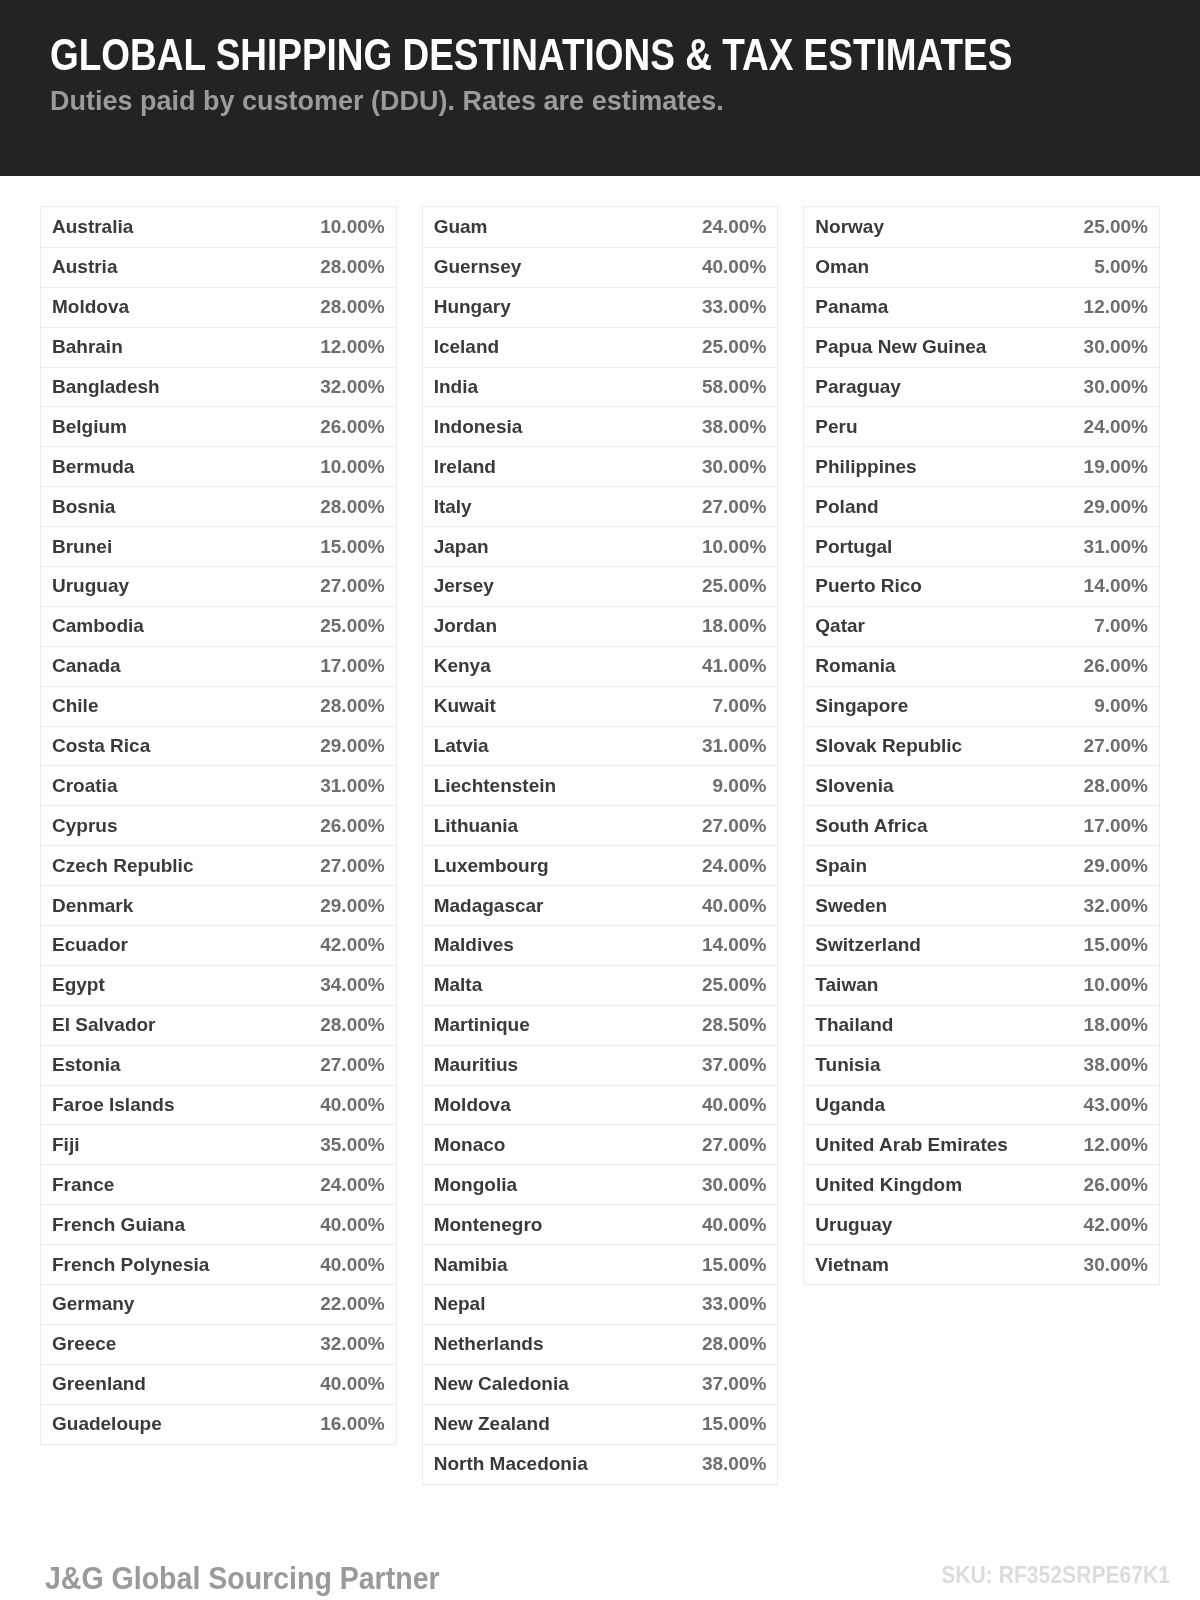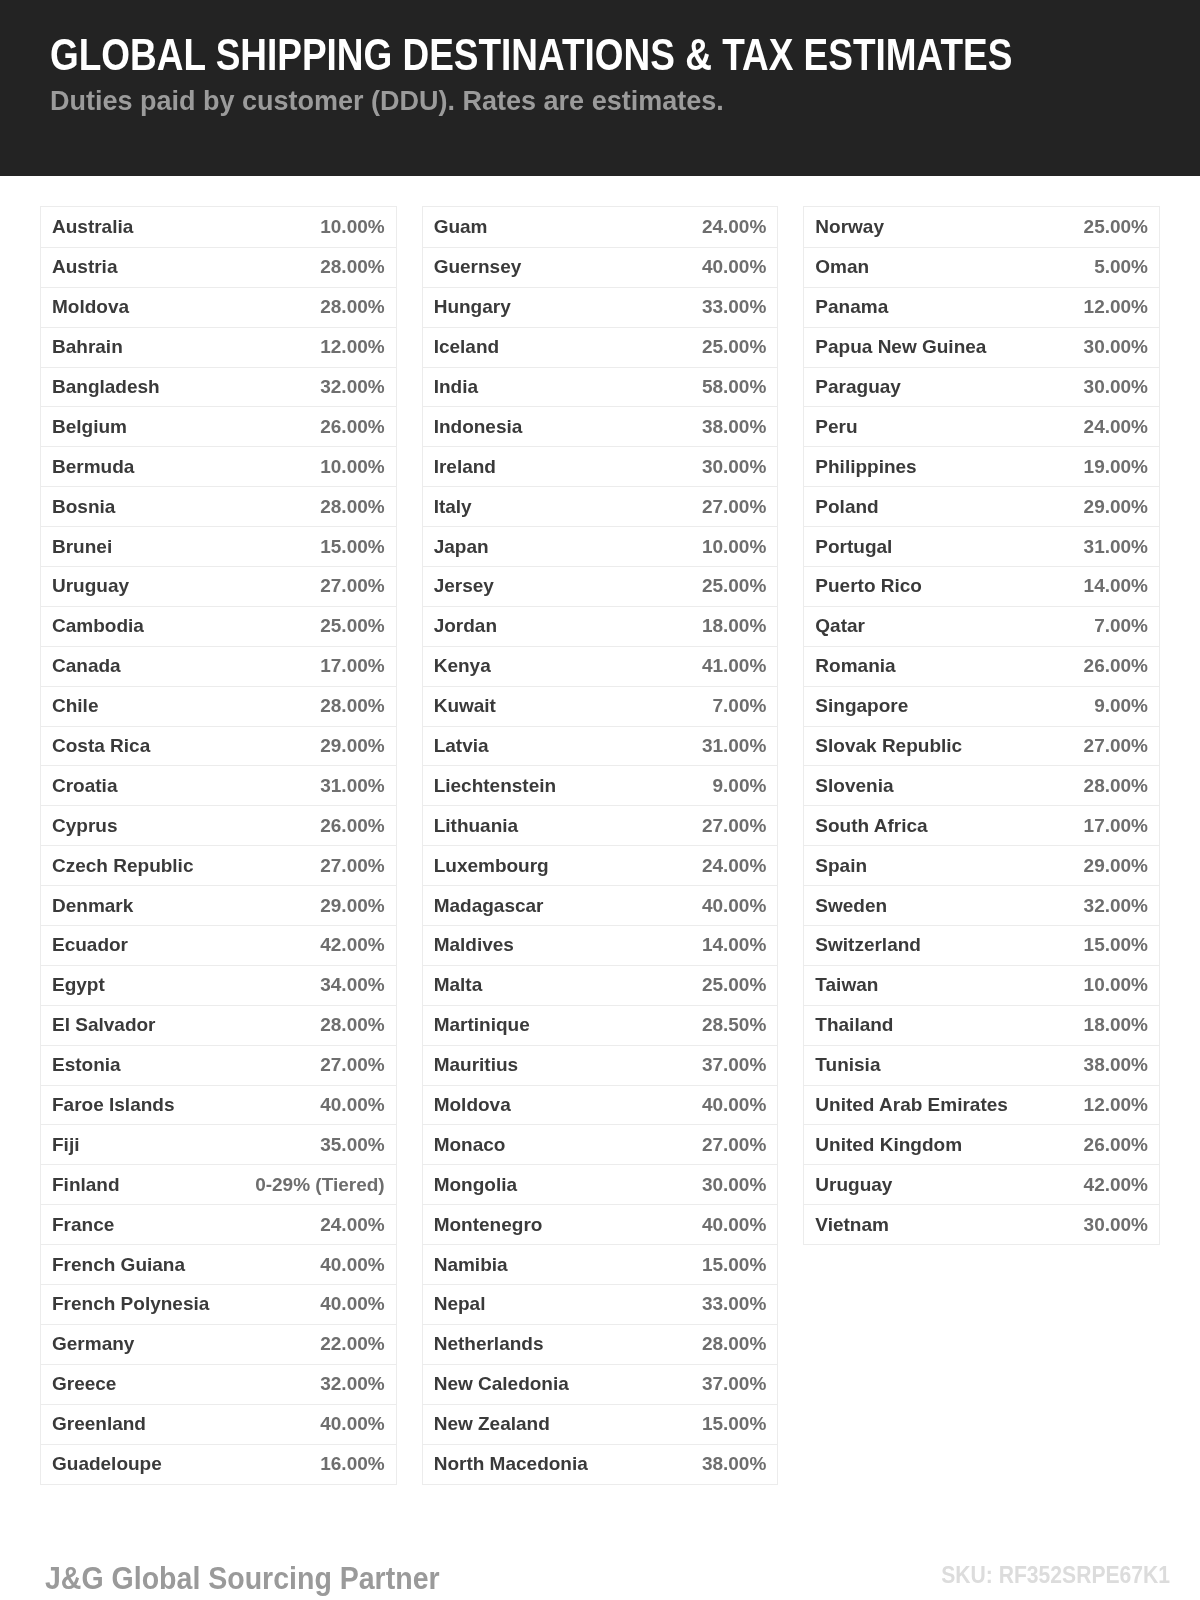--- a/index.html
+++ b/index.html
@@ -188,24 +188,20 @@
       </div>
       <div class="row">
         <span class="country">Faroe Islands</span>
         <span class="rate">40.00%</span>
       </div>
       <div class="row">
         <span class="country">Fiji</span>
         <span class="rate">35.00%</span>
       </div>
       <div class="row">
-        <span class="country">Finland</span>
-        <span class="rate">0-29% (Tiered)</span>
-      </div>
-      <div class="row">
         <span class="country">France</span>
         <span class="rate">24.00%</span>
       </div>
       <div class="row">
         <span class="country">French Guiana</span>
         <span class="rate">40.00%</span>
       </div>
       <div class="row">
         <span class="country">French Polynesia</span>
         <span class="rate">40.00%</span>
@@ -438,20 +434,24 @@
         <span class="country">Taiwan</span>
         <span class="rate">10.00%</span>
       </div>
       <div class="row">
         <span class="country">Thailand</span>
         <span class="rate">18.00%</span>
       </div>
       <div class="row">
         <span class="country">Tunisia</span>
         <span class="rate">38.00%</span>
+      </div>
+      <div class="row">
+        <span class="country">Uganda</span>
+        <span class="rate">43.00%</span>
       </div>
       <div class="row">
         <span class="country">United Arab Emirates</span>
         <span class="rate">12.00%</span>
       </div>
       <div class="row">
         <span class="country">United Kingdom</span>
         <span class="rate">26.00%</span>
       </div>
       <div class="row">

